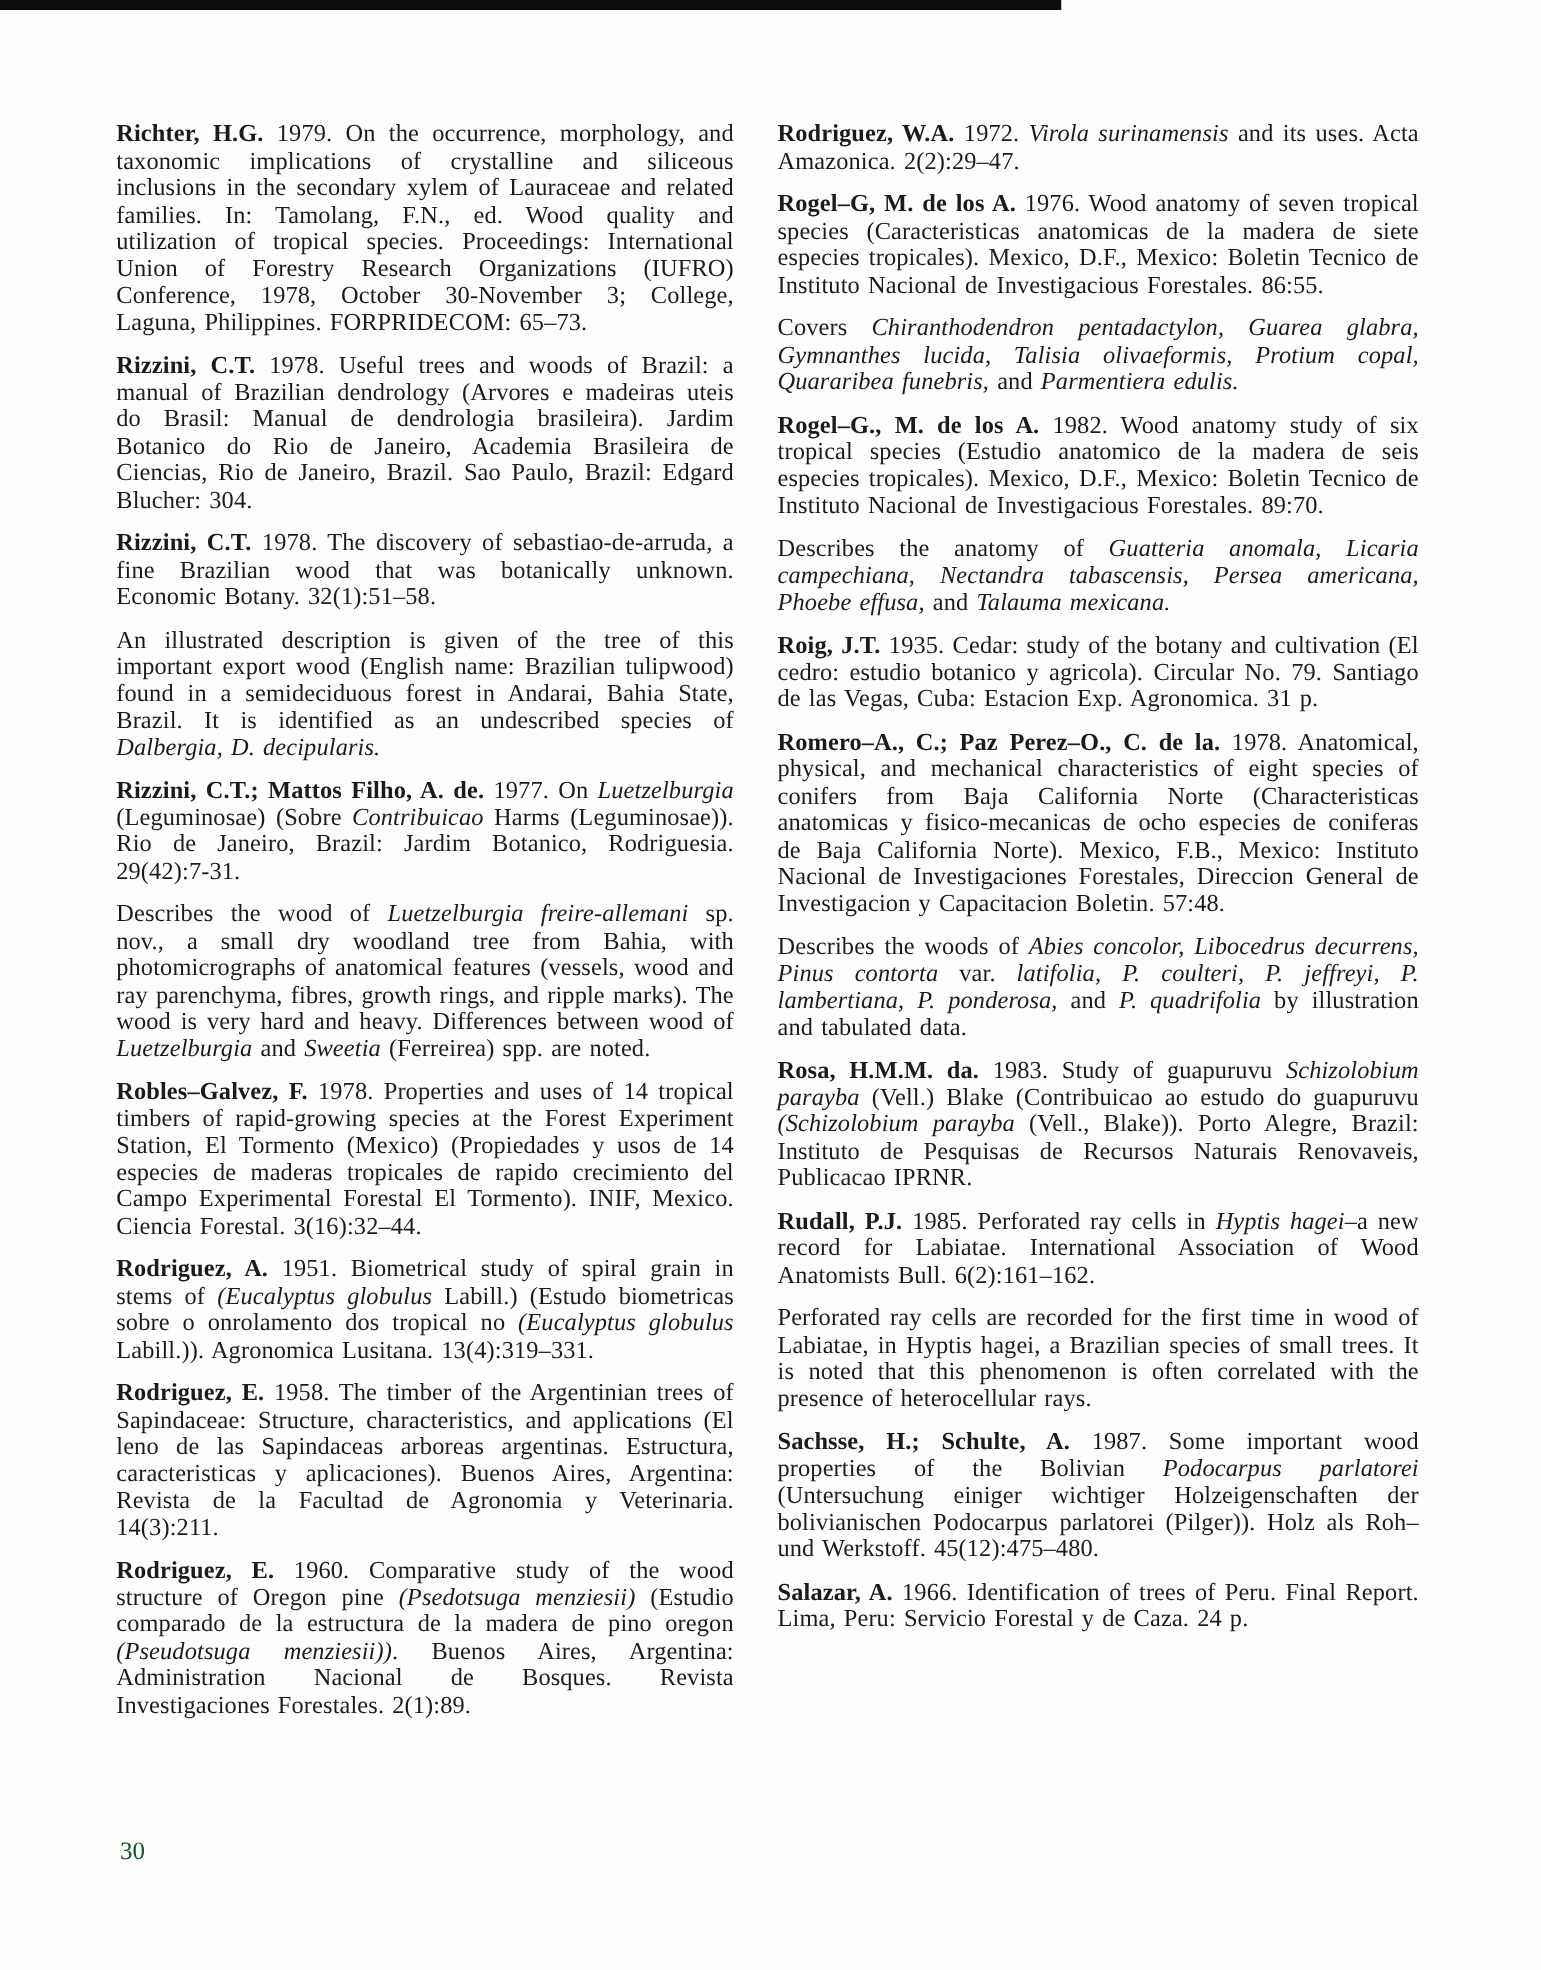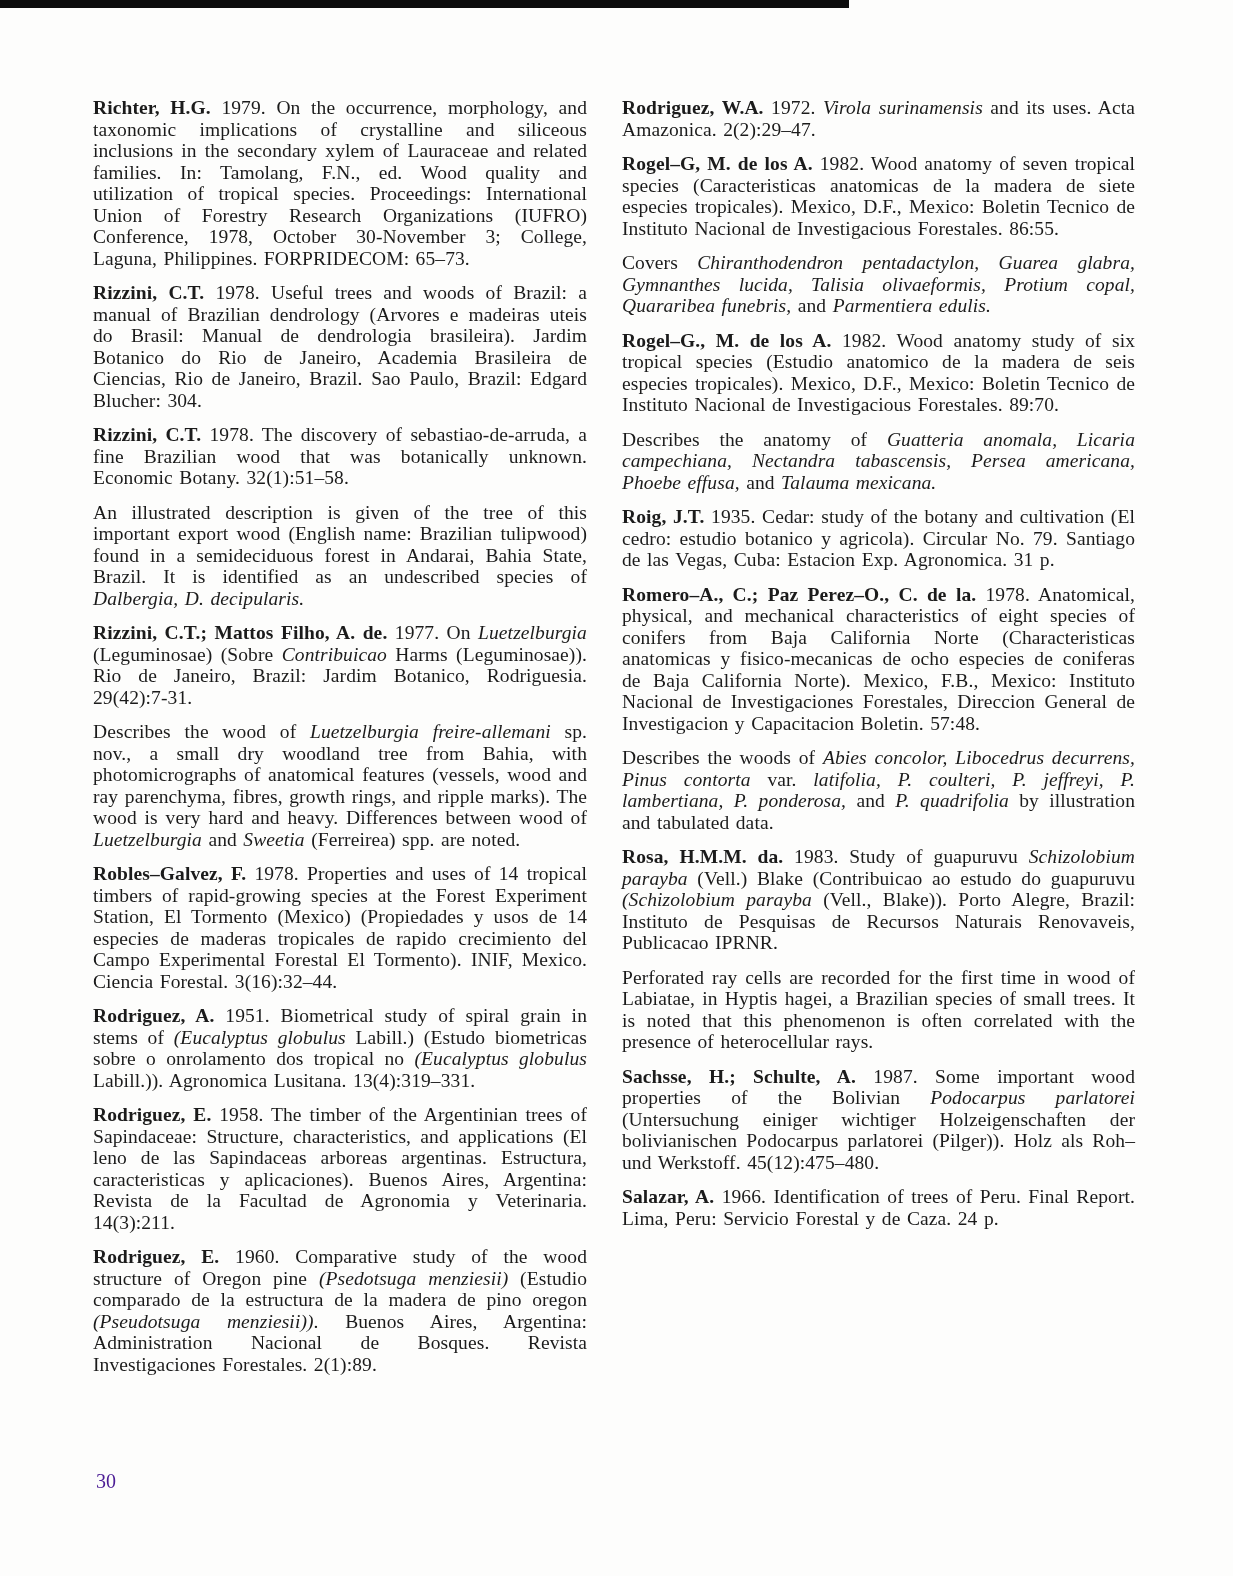--- a/index.html
+++ b/index.html
@@ -40,21 +40,21 @@
     margin: 0 0 13px 0;
   }
   p.entry:last-child { margin-bottom: 0; }
   .b { font-weight: bold; }
   .i { font-style: italic; }
   .page-number {
     position: absolute;
     left: 96px;
     top: 1470px;
     font-size: 20px;
-    color: #4c1d95;
+    color: #14532d;
   }
 </style>
 </head>
 <body>
 
 <div class="page">
   <div class="scan-bar"></div>
   <div class="columns">
     <div class="col col-left">
         <p class="entry"><span class="b">Richter, H.G.</span><span class="r"> 1979. On the occurrence, morphology, and taxonomic implications of crystalline and siliceous inclusions in the secondary xylem of Lauraceae and related families. In: Tamolang, F.N., ed. Wood quality and utilization of tropical species. Proceedings: International Union of Forestry Research Organizations (IUFRO) Conference, 1978, October 30-November 3; College, Laguna, Philippines. FORPRIDECOM: 65–73.</span></p>
@@ -63,27 +63,28 @@
         <p class="entry"><span class="r">An illustrated description is given of the tree of this important export wood (English name: Brazilian tulipwood) found in a semideciduous forest in Andarai, Bahia State, Brazil. It is identified as an undescribed species of </span><span class="i">Dalbergia, D. decipularis.</span></p>
         <p class="entry"><span class="b">Rizzini, C.T.; Mattos Filho, A. de.</span><span class="r"> 1977. On </span><span class="i">Luetzelburgia</span><span class="r"> (Leguminosae) (Sobre </span><span class="i">Contribuicao</span><span class="r"> Harms (Leguminosae)). Rio de Janeiro, Brazil: Jardim Botanico, Rodriguesia. 29(42):7-31.</span></p>
         <p class="entry"><span class="r">Describes the wood of </span><span class="i">Luetzelburgia freire-allemani</span><span class="r"> sp. nov., a small dry woodland tree from Bahia, with photomicrographs of anatomical features (vessels, wood and ray parenchyma, fibres, growth rings, and ripple marks). The wood is very hard and heavy. Differences between wood of </span><span class="i">Luetzelburgia</span><span class="r"> and </span><span class="i">Sweetia</span><span class="r"> (Ferreirea) spp. are noted.</span></p>
         <p class="entry"><span class="b">Robles–Galvez, F.</span><span class="r"> 1978. Properties and uses of 14 tropical timbers of rapid-growing species at the Forest Experiment Station, El Tormento (Mexico) (Propiedades y usos de 14 especies de maderas tropicales de rapido crecimiento del Campo Experimental Forestal El Tormento). INIF, Mexico. Ciencia Forestal. 3(16):32–44.</span></p>
         <p class="entry"><span class="b">Rodriguez, A.</span><span class="r"> 1951. Biometrical study of spiral grain in stems of </span><span class="i">(Eucalyptus globulus</span><span class="r"> Labill.) (Estudo biometricas sobre o onrolamento dos tropical no </span><span class="i">(Eucalyptus globulus</span><span class="r"> Labill.)). Agronomica Lusitana. 13(4):319–331.</span></p>
         <p class="entry"><span class="b">Rodriguez, E.</span><span class="r"> 1958. The timber of the Argentinian trees of Sapindaceae: Structure, characteristics, and applications (El leno de las Sapindaceas arboreas argentinas. Estructura, caracteristicas y aplicaciones). Buenos Aires, Argentina: Revista de la Facultad de Agronomia y Veterinaria. 14(3):211.</span></p>
         <p class="entry"><span class="b">Rodriguez, E.</span><span class="r"> 1960. Comparative study of the wood structure of Oregon pine </span><span class="i">(Psedotsuga menziesii)</span><span class="r"> (Estudio comparado de la estructura de la madera de pino oregon </span><span class="i">(Pseudotsuga menziesii))</span><span class="r">. Buenos Aires, Argentina: Administration Nacional de Bosques. Revista Investigaciones Forestales. 2(1):89.</span></p>
       </div>
     <div class="col col-right">
         <p class="entry"><span class="b">Rodriguez, W.A.</span><span class="r"> 1972. </span><span class="i">Virola surinamensis</span><span class="r"> and its uses. Acta Amazonica. 2(2):29–47.</span></p>
-        <p class="entry"><span class="b">Rogel–G, M. de los A.</span><span class="r"> 1982. Wood anatomy of seven tropical species (Caracteristicas anatomicas de la madera de siete especies tropicales). Mexico, D.F., Mexico: Boletin Tecnico de Instituto Nacional de Investigacious Forestales. 86:55.</span></p>
+        <p class="entry"><span class="b">Rogel–G, M. de los A.</span><span class="r"> 1976. Wood anatomy of seven tropical species (Caracteristicas anatomicas de la madera de siete especies tropicales). Mexico, D.F., Mexico: Boletin Tecnico de Instituto Nacional de Investigacious Forestales. 86:55.</span></p>
         <p class="entry"><span class="r">Covers </span><span class="i">Chiranthodendron pentadactylon, Guarea glabra, Gymnanthes lucida, Talisia olivaeformis, Protium copal, Quararibea funebris,</span><span class="r"> and </span><span class="i">Parmentiera edulis.</span></p>
         <p class="entry"><span class="b">Rogel–G., M. de los A.</span><span class="r"> 1982. Wood anatomy study of six tropical species (Estudio anatomico de la madera de seis especies tropicales). Mexico, D.F., Mexico: Boletin Tecnico de Instituto Nacional de Investigacious Forestales. 89:70.</span></p>
         <p class="entry"><span class="r">Describes the anatomy of </span><span class="i">Guatteria anomala, Licaria campechiana, Nectandra tabascensis, Persea americana, Phoebe effusa,</span><span class="r"> and </span><span class="i">Talauma mexicana.</span></p>
         <p class="entry"><span class="b">Roig, J.T.</span><span class="r"> 1935. Cedar: study of the botany and cultivation (El cedro: estudio botanico y agricola). Circular No. 79. Santiago de las Vegas, Cuba: Estacion Exp. Agronomica. 31 p.</span></p>
         <p class="entry"><span class="b">Romero–A., C.; Paz Perez–O., C. de la.</span><span class="r"> 1978. Anatomical, physical, and mechanical characteristics of eight species of conifers from Baja California Norte (Characteristicas anatomicas y fisico-mecanicas de ocho especies de coniferas de Baja California Norte). Mexico, F.B., Mexico: Instituto Nacional de Investigaciones Forestales, Direccion General de Investigacion y Capacitacion Boletin. 57:48.</span></p>
         <p class="entry"><span class="r">Describes the woods of </span><span class="i">Abies concolor, Libocedrus decurrens, Pinus contorta</span><span class="r"> var. </span><span class="i">latifolia, P. coulteri, P. jeffreyi, P. lambertiana, P. ponderosa,</span><span class="r"> and </span><span class="i">P. quadrifolia</span><span class="r"> by illustration and tabulated data.</span></p>
         <p class="entry"><span class="b">Rosa, H.M.M. da.</span><span class="r"> 1983. Study of guapuruvu </span><span class="i">Schizolobium parayba</span><span class="r"> (Vell.) Blake (Contribuicao ao estudo do guapuruvu </span><span class="i">(Schizolobium parayba</span><span class="r"> (Vell., Blake)). Porto Alegre, Brazil: Instituto de Pesquisas de Recursos Naturais Renovaveis, Publicacao IPRNR.</span></p>
+        <p class="entry"><span class="b">Rudall, P.J.</span><span class="r"> 1985. Perforated ray cells in </span><span class="i">Hyptis hagei</span><span class="r">–a new record for Labiatae. International Association of Wood Anatomists Bull. 6(2):161–162.</span></p>
         <p class="entry"><span class="r">Perforated ray cells are recorded for the first time in wood of Labiatae, in Hyptis hagei, a Brazilian species of small trees. It is noted that this phenomenon is often correlated with the presence of heterocellular rays.</span></p>
         <p class="entry"><span class="b">Sachsse, H.; Schulte, A.</span><span class="r"> 1987. Some important wood properties of the Bolivian </span><span class="i">Podocarpus parlatorei</span><span class="r"> (Untersuchung einiger wichtiger Holzeigenschaften der bolivianischen Podocarpus parlatorei (Pilger)). Holz als Roh– und Werkstoff. 45(12):475–480.</span></p>
         <p class="entry"><span class="b">Salazar, A.</span><span class="r"> 1966. Identification of trees of Peru. Final Report. Lima, Peru: Servicio Forestal y de Caza. 24 p.</span></p>
       </div>
   </div>
   <div class="page-number">30</div>
 </div>
 
 </body></html>

